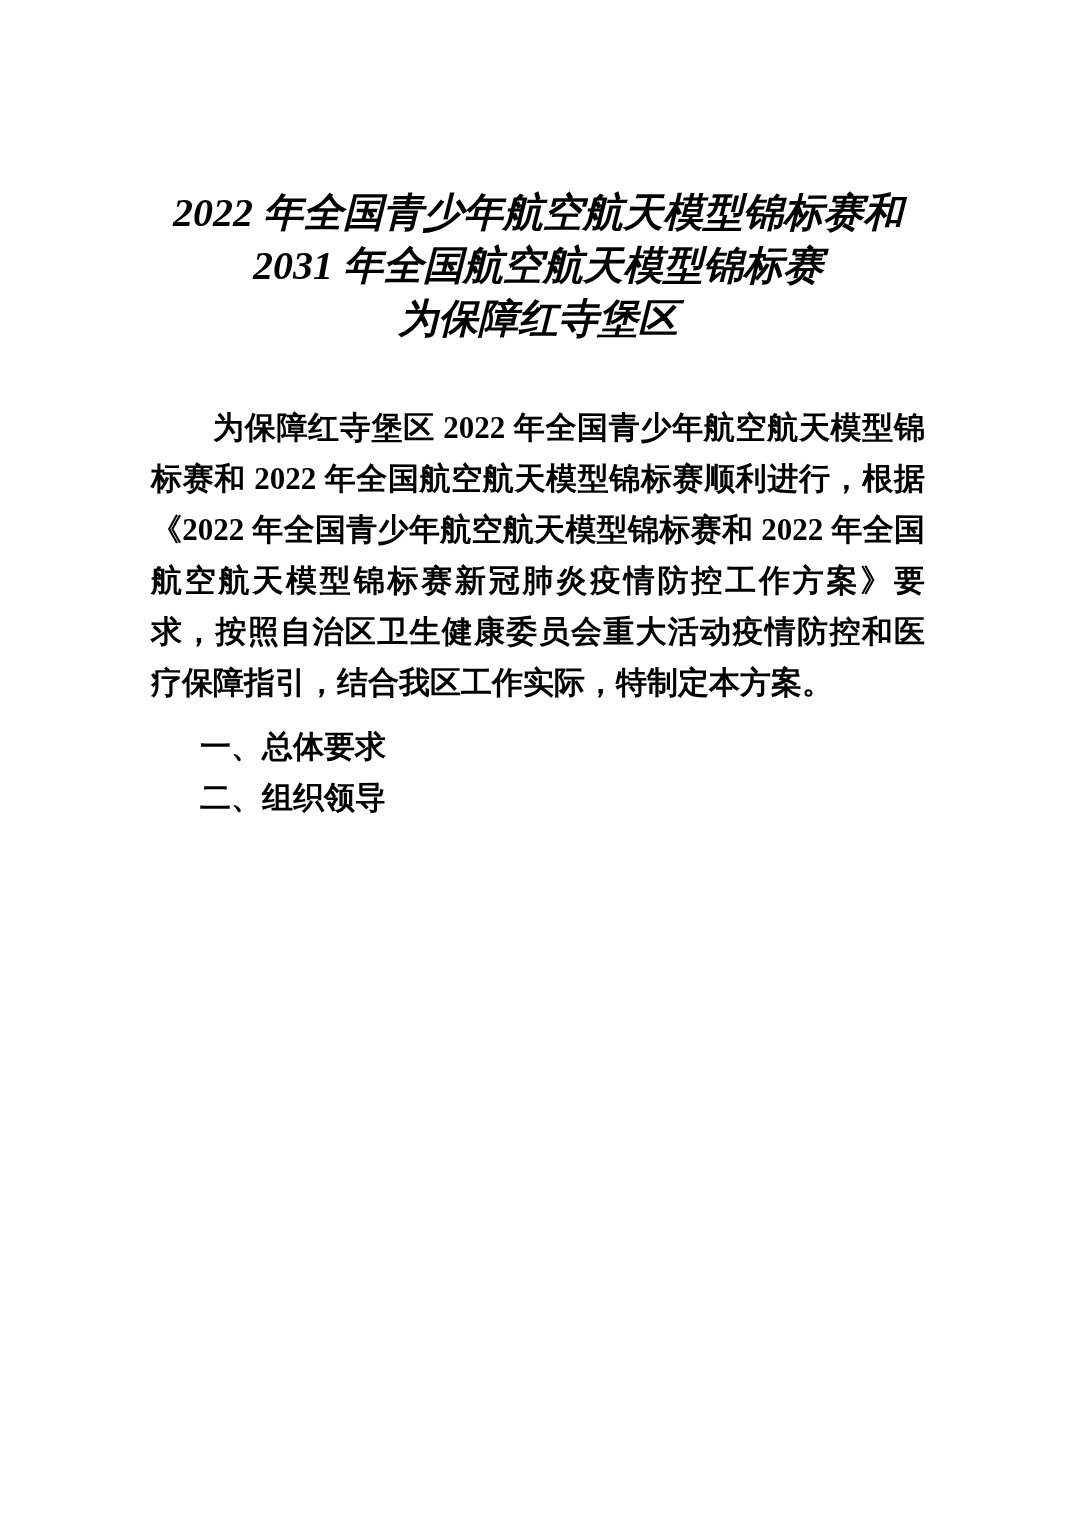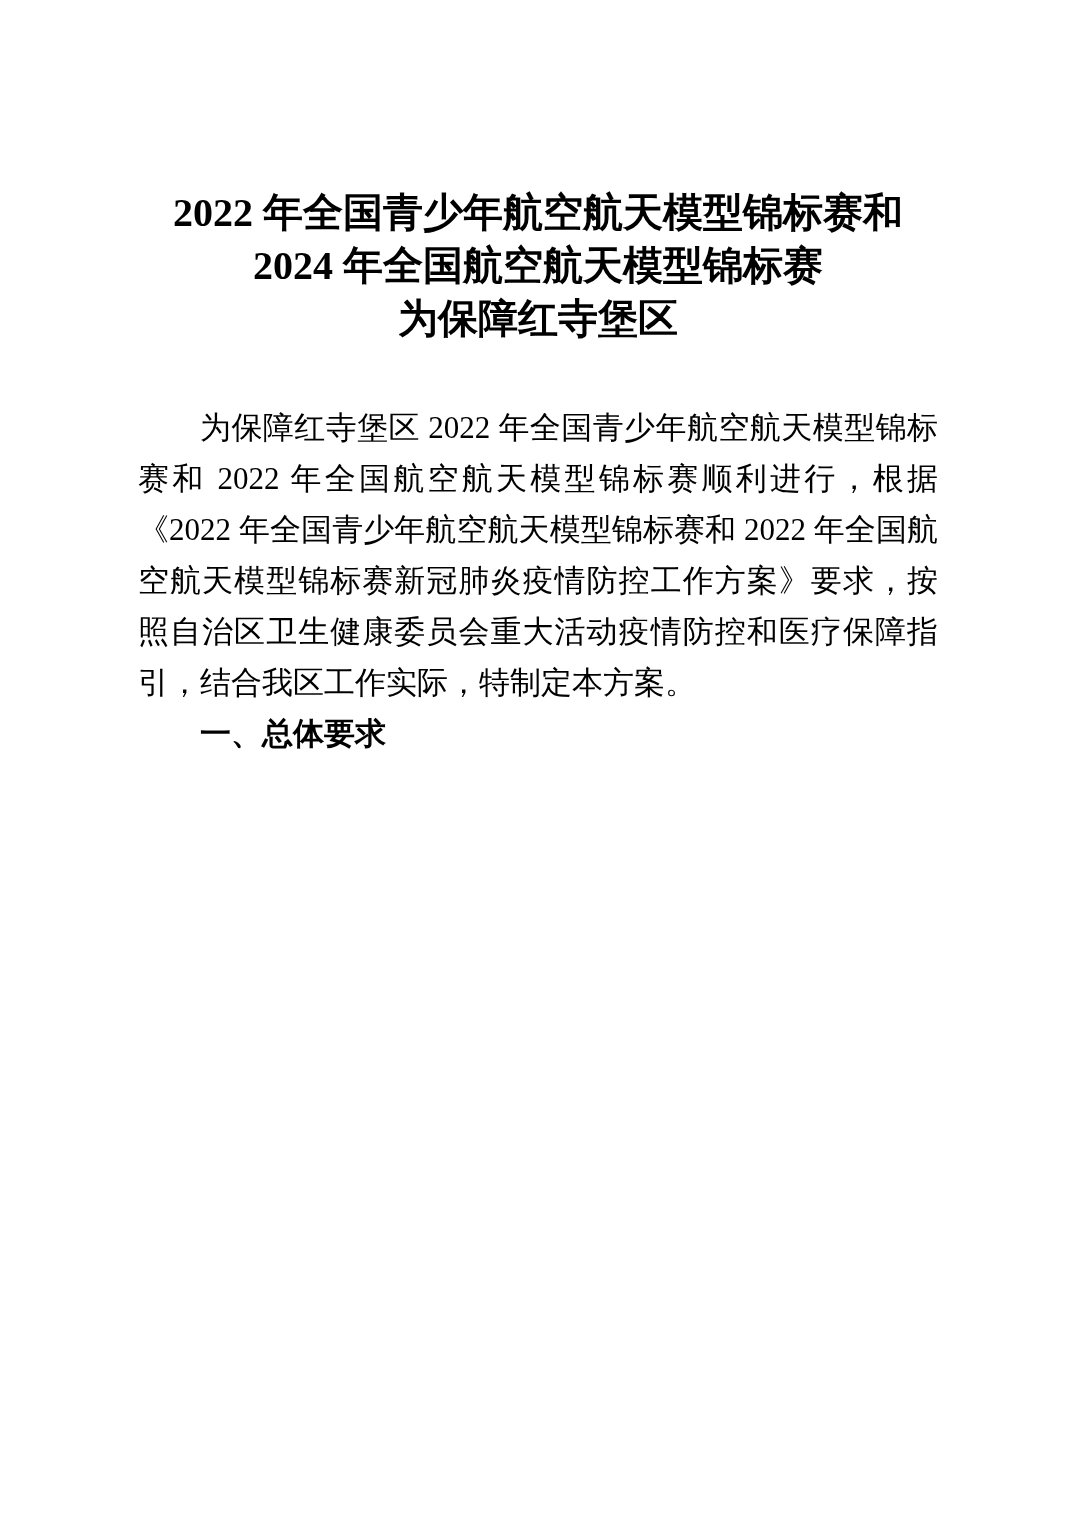--- a/index.html
+++ b/index.html
@@ -25,63 +25,66 @@
     top: 186px;
     width: 800px;
   }
   .doc-title {
     font-family: "Liberation Serif", "DejaVu Serif", serif;
     font-weight: 700;
     font-size: 40px;
     line-height: 53px;
     text-align: center;
     color: #000000;
+    font-style: italic;
   }
   .doc-title .title-line {
     display: block;
   }
   .body-block {
     margin-top: 57px;
     font-family: "Liberation Serif", "DejaVu Serif", serif;
     font-size: 31px;
     line-height: 51px;
     color: #000000;
     text-align: justify;
   }
   .para {
-    margin: 0;
+    margin: 13px;
     text-indent: 2em;
     text-align: justify;
+    font-weight: bold;
   }
   .section-heading {
     margin: 0;
     font-family: Liberation Serif, serif;
     font-weight: 700;
     font-size: 31px;
     line-height: 51px;
     text-indent: 2em;
     text-align: left;
   }
 </style>
 </head>
 <body>
 
 <div class="page">
   <div class="content">
 
     <div class="doc-title">
       <span class="title-line">2022 年全国青少年航空航天模型锦标赛和</span>
-      <span class="title-line">2024 年全国航空航天模型锦标赛</span>
+      <span class="title-line">2031 年全国航空航天模型锦标赛</span>
       <span class="title-line">为保障红寺堡区</span>
     </div>
 
     <div class="body-block">
 
       <p class="para">为保障红寺堡区 2022 年全国青少年航空航天模型锦标赛和 2022 年全国航空航天模型锦标赛顺利进行，根据《2022 年全国青少年航空航天模型锦标赛和 2022 年全国航空航天模型锦标赛新冠肺炎疫情防控工作方案》要求，按照自治区卫生健康委员会重大活动疫情防控和医疗保障指引，结合我区工作实际，特制定本方案。</p>
 
       <h2 class="section-heading">一、总体要求</h2>
 
 
+      <h2 class="section-heading">二、组织领导</h2>
 
 
     </div>
   </div>
 </div>
 
 </body></html>

